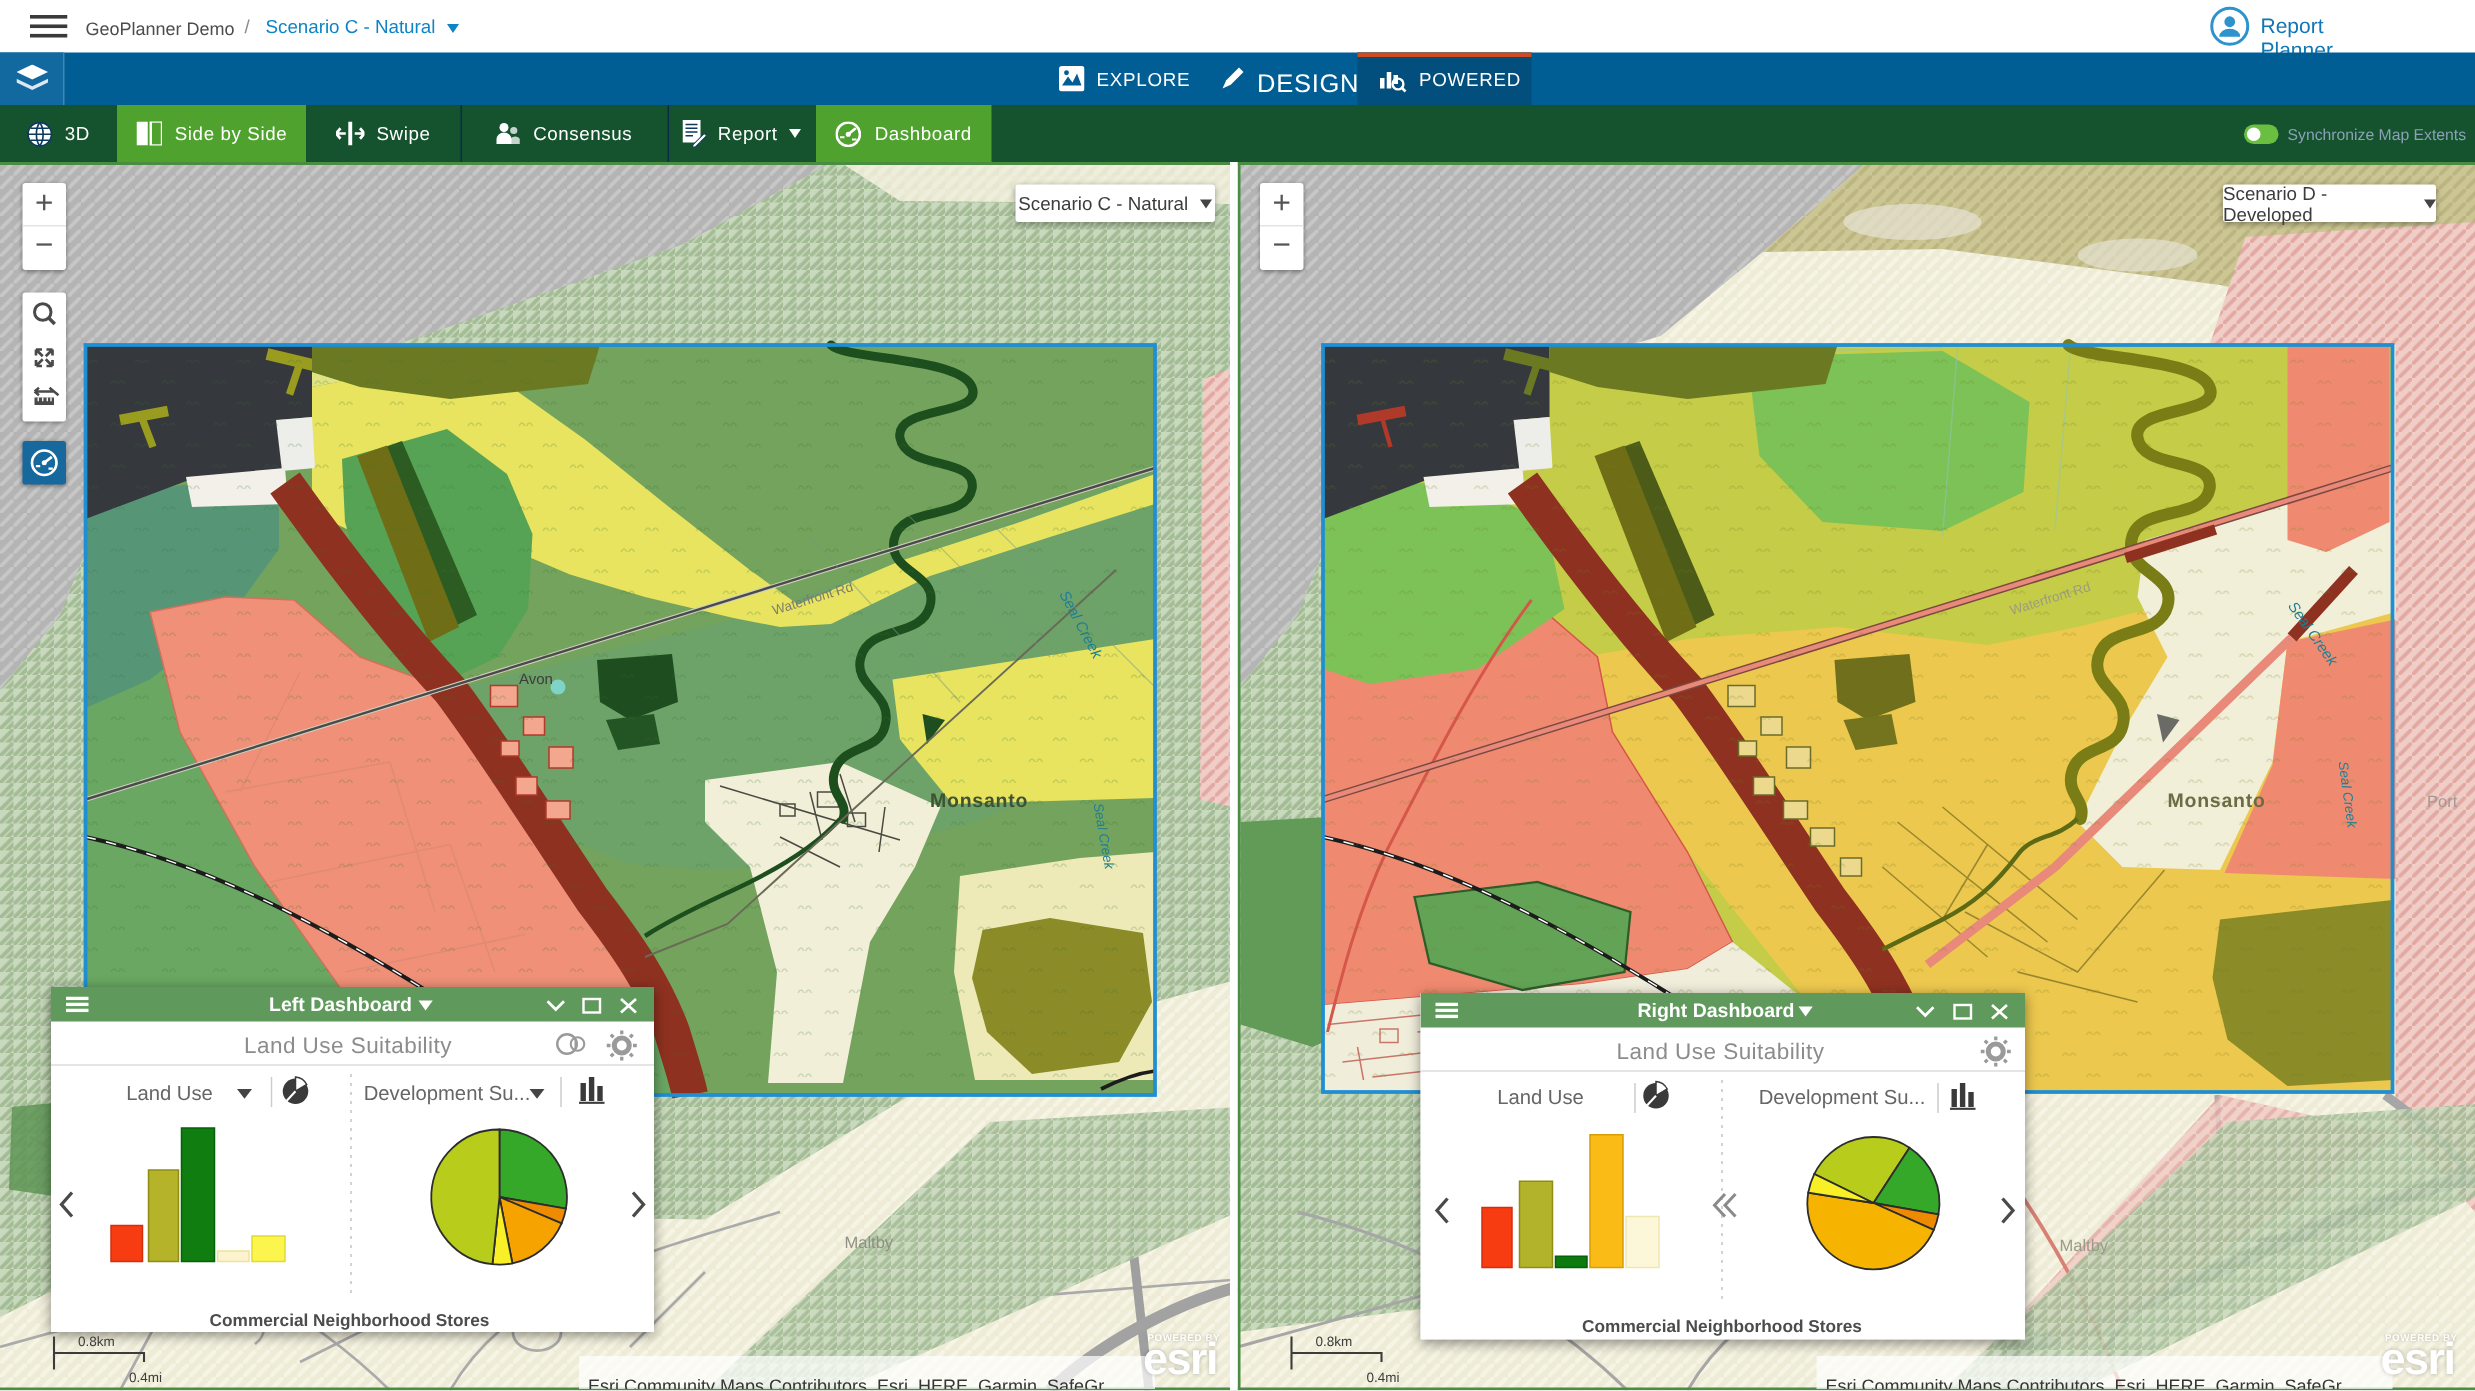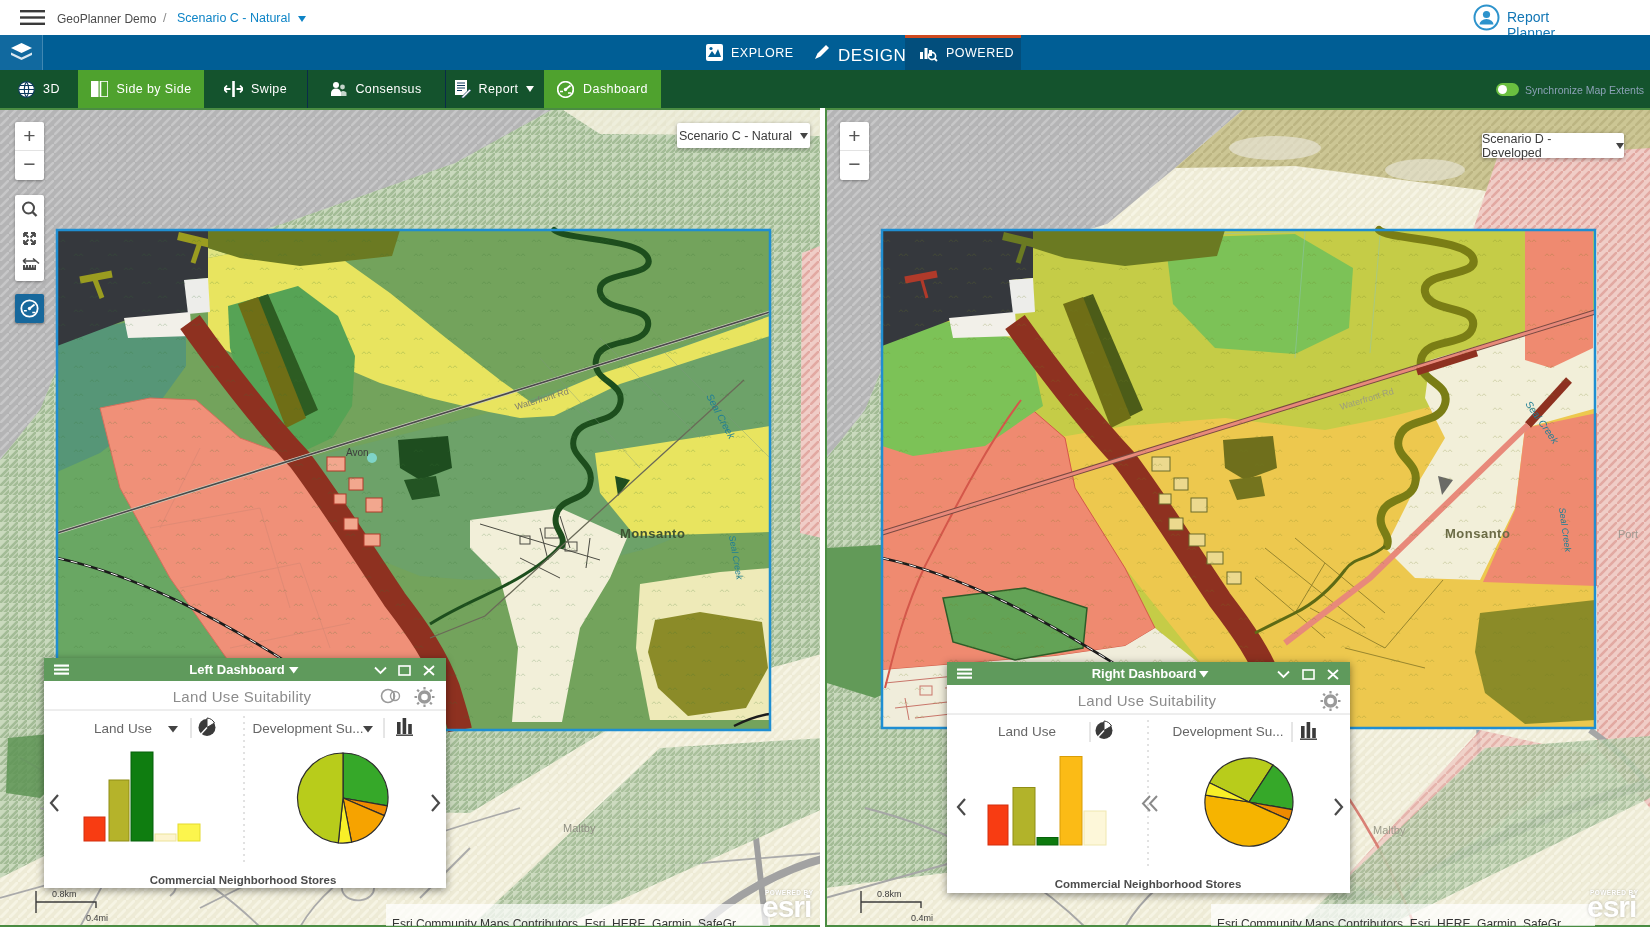--- a/index.html
+++ b/index.html
@@ -345,23 +345,23 @@
       <path d="M8.5,8.5 L13,5" stroke="#fff" stroke-width="1.7"></path>
       <circle cx="8.5" cy="8.5" r="1.5" fill="#fff"></circle>
       <path d="M3.5,10.5 h2.6 M11,12 h2.6" stroke="#fff" stroke-width="1.3"></path>
     </svg>
 
 <div class="wbtn" style="left:840px;top:122px;width:29px;height:58px"></div>
 <div class="abs" style="left:840px;top:122px;width:29px;height:29px;font-size:21px;color:#555;text-align:center;line-height:27px;border-bottom:1px solid #e3e3e3">+</div>
 <div class="abs" style="left:840px;top:151px;width:29px;height:29px;font-size:21px;color:#555;text-align:center;line-height:25px">−</div>
 
 <div class="ddown" style="left:677px;top:123px;width:133px">Scenario C - Natural<span class="caret"></span></div>
-<div class="ddown" style="left:1482px;top:133px;width:142px">Scenario D - Developed<span class="caret"></span></div>
-
-<div class="dash" style="left:44px;top:658px;width:402px;height:230px">
+<div class="ddown" style="left:1482px;top:123px;width:142px">Scenario D - Developed<span class="caret"></span></div>
+
+<div class="dash" style="left:34px;top:658px;width:402px;height:230px">
 <svg width="402" height="230" viewBox="0 0 402 230">
 <rect width="402" height="230" fill="#fff"></rect>
 <rect width="402" height="23" fill="#5f9a5c"></rect>
 <g fill="#fff">
           <rect x="10" y="6.5" width="15" height="2.2"></rect>
           <rect x="10" y="10.5" width="15" height="2.2"></rect>
           <rect x="10" y="14.5" width="15" height="2.2"></rect>
         </g>
 <text x="193" y="16" text-anchor="middle" font-size="13" font-weight="bold" fill="#fff">Left Dashboard</text>
 <polygon points="245,9 254.5,9 249.7,15.6" fill="#fff"></polygon>

